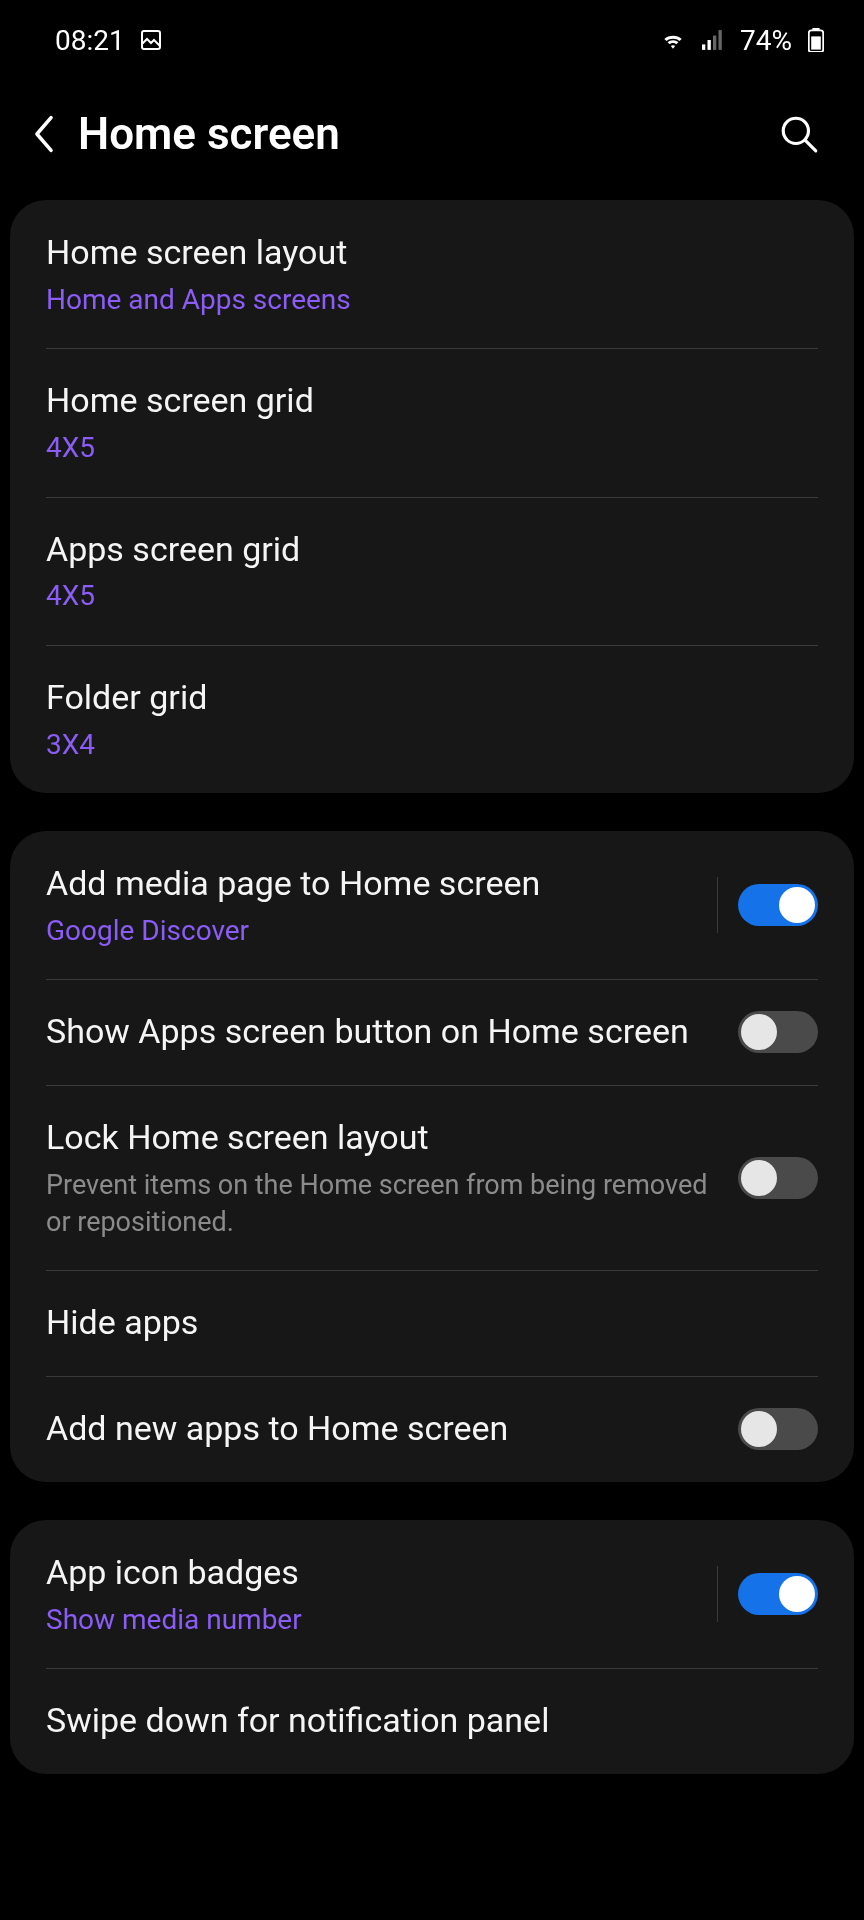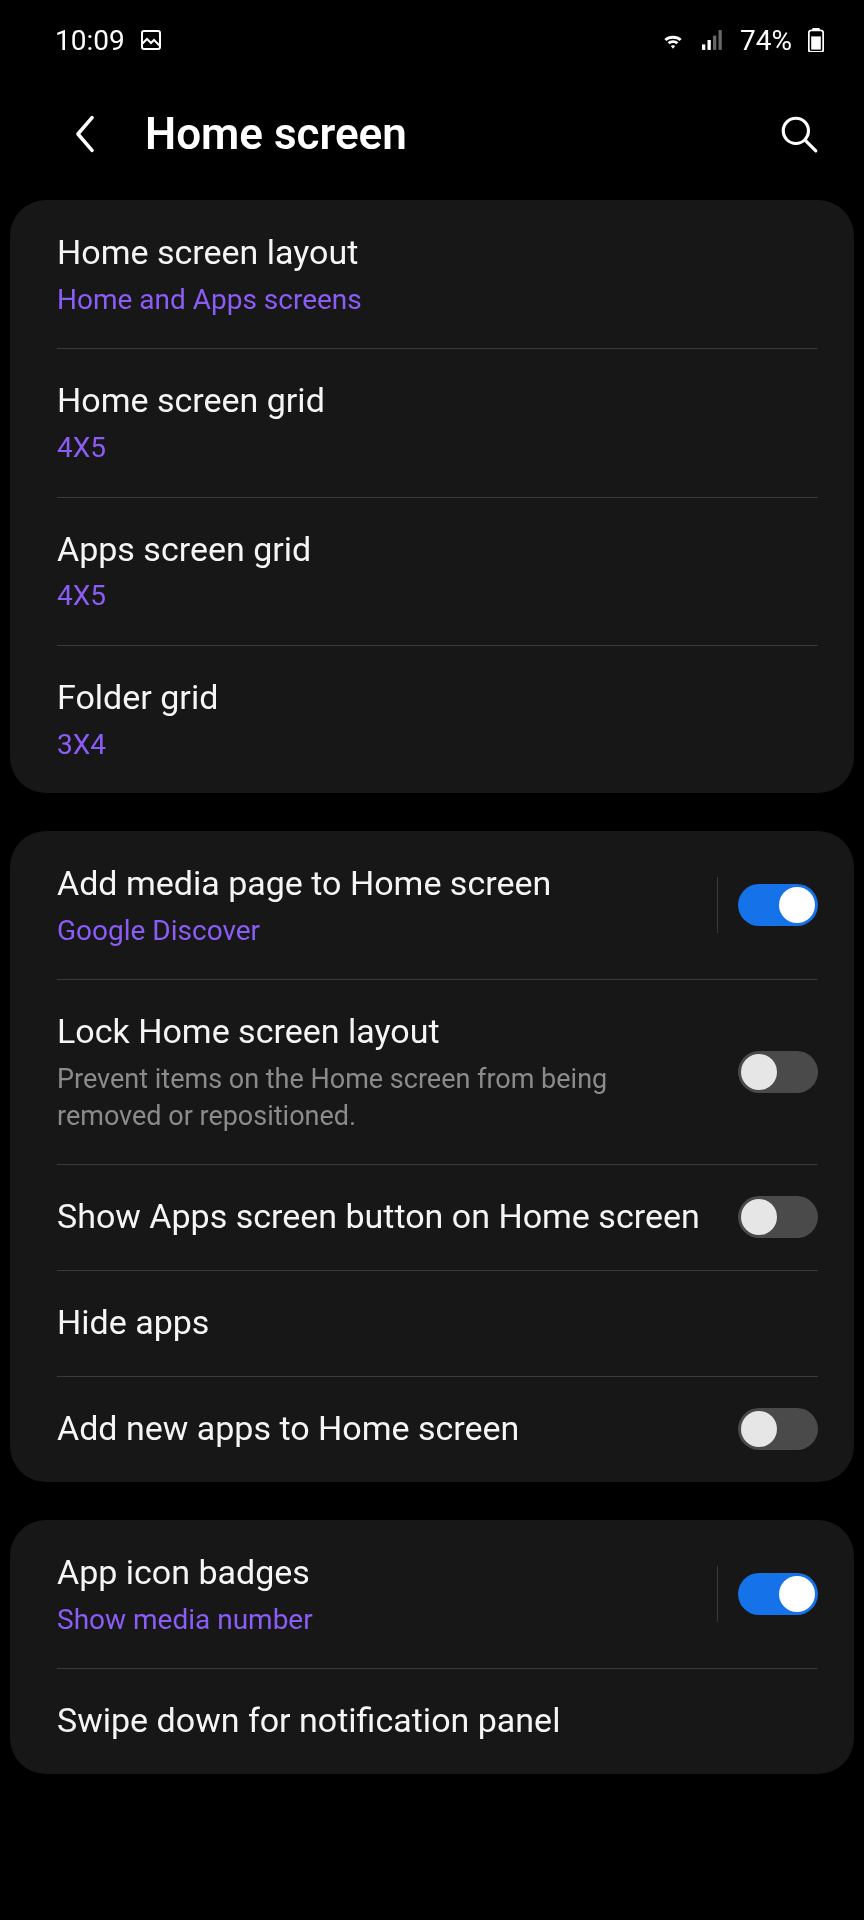--- a/index.html
+++ b/index.html
@@ -19,22 +19,22 @@
     height: 60px;
     font-size: 28px;
     font-weight: 400;
   }
   .status-left { display: flex; align-items: center; gap: 14px; }
   .status-right { display: flex; align-items: center; gap: 16px; }
   .status-icon { display: inline-flex; align-items: center; }
   .header {
     display: flex;
     align-items: center;
-    padding: 48px 40px 40px 65px;
-    gap: 40px;
+    padding: 48px 40px 40px 24px;
+    gap: 14px;
   }
   .back-btn {
     width: 40px; height: 40px;
     display: flex; align-items: center; justify-content: center;
     cursor: pointer;
   }
   .header-title {
     font-size: 44px;
     font-weight: 600;
     flex: 1;
@@ -50,21 +50,20 @@
     border-radius: 36px;
     margin-bottom: 38px;
     overflow: hidden;
   }
   .row {
     display: flex;
     align-items: center;
     padding: 30px 36px;
     position: relative;
     min-height: 100px;
-    margin-left: 11px;
   }
   .row + .row::before {
     content: "";
     position: absolute;
     top: 0;
     left: 36px;
     right: 36px;
     height: 1px;
     background: #3a3a3a;
   }
@@ -112,21 +111,21 @@
     background: #fff;
   }
   .toggle.on .toggle-knob { right: 3px; }
   .toggle.off .toggle-knob { left: 3px; background: #e6e6e6; }
 </style>
 </head>
 <body>
 
 <div class="status-bar">
   <div class="status-left">
-    <span>10:09</span>
+    <span>08:21</span>
     <span class="status-icon">
       <svg width="24" height="24" viewBox="0 0 24 24" fill="none" stroke="#fff" stroke-width="2">
           <rect x="3" y="3" width="18" height="18" rx="2"></rect>
           <path d="M3 16l5-5 4 4 3-3 6 6"></path>
         </svg>
     </span>
   </div>
   <div class="status-right">
     <span class="status-icon">
       <svg width="26" height="22" viewBox="0 0 24 20" fill="#fff">
@@ -202,37 +201,37 @@
         <div class="row-title">Add media page to Home screen</div>
         <div class="row-sub-blue">Google Discover</div>
       </div>
       <div class="toggle-sep"></div>
       <div class="toggle on">
           <div class="toggle-knob"></div>
         </div>
     </div>
     <div class="row">
       <div class="row-text">
+        <div class="row-title">Show Apps screen button on Home screen</div>
+      </div>
+      <div class="toggle off">
+          <div class="toggle-knob"></div>
+        </div>
+    </div>
+    <div class="row">
+      <div class="row-text">
         <div class="row-title">Lock Home screen layout</div>
         <div class="row-sub-gray">Prevent items on the Home screen from being removed or repositioned.</div>
       </div>
       <div class="toggle off">
           <div class="toggle-knob"></div>
         </div>
     </div>
     <div class="row">
       <div class="row-text">
-        <div class="row-title">Show Apps screen button on Home screen</div>
-      </div>
-      <div class="toggle off">
-          <div class="toggle-knob"></div>
-        </div>
-    </div>
-    <div class="row">
-      <div class="row-text">
         <div class="row-title">Hide apps</div>
       </div>
     </div>
     <div class="row">
       <div class="row-text">
         <div class="row-title">Add new apps to Home screen</div>
       </div>
       <div class="toggle off">
           <div class="toggle-knob"></div>
         </div>

